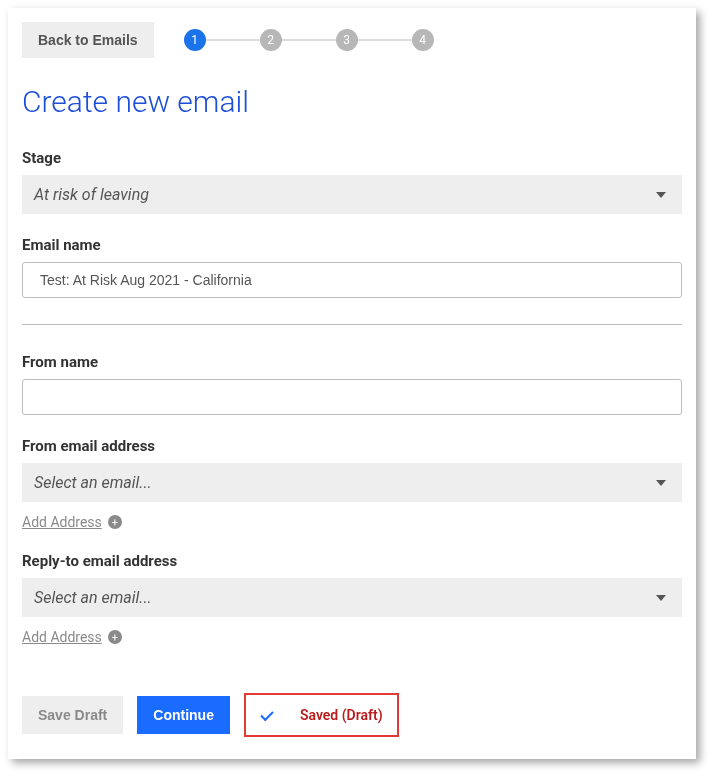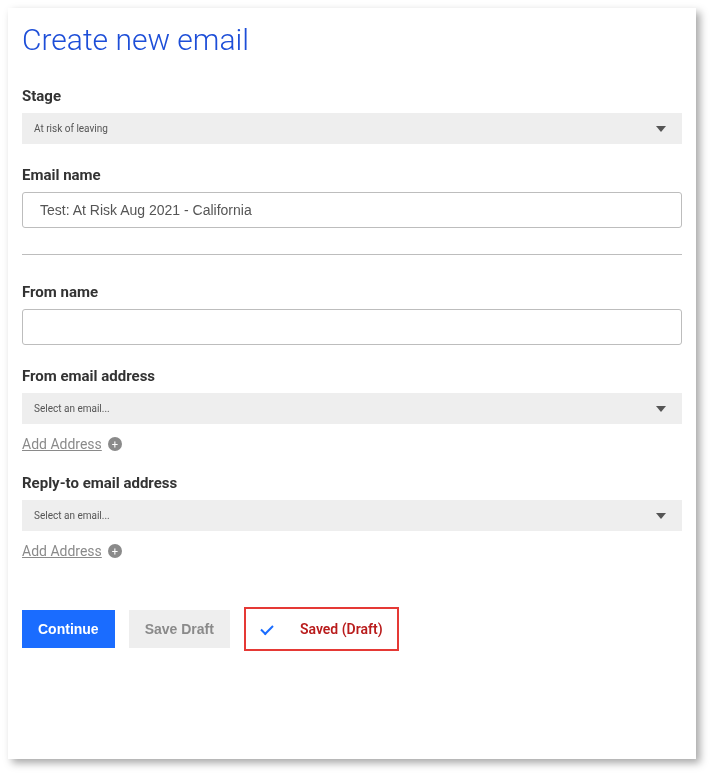--- a/index.html
+++ b/index.html
@@ -67,27 +67,28 @@
   }
   .field-label {
     font-weight: 700;
     font-size: 15px;
     color: #333;
     margin-bottom: 8px;
   }
   .select {
     background: #eeeeee;
     padding: 10px 12px;
-    font-size: 10px;
+    font-size: 16px;
     color: #555;
     display: flex;
     align-items: center;
     justify-content: space-between;
     cursor: pointer;
     margin-bottom: 22px;
+    font-style: italic;
   }
   .select-no-mb { margin-bottom: 10px; gap: 28px; }
   .caret {
     width: 0; height: 0;
     border-left: 5px solid transparent;
     border-right: 5px solid transparent;
     border-top: 6px solid #555;
     margin-right: 4px;
   }
   .text-input {
@@ -163,20 +164,32 @@
     border-left: 2px solid #1a6cff;
     border-bottom: 2px solid #1a6cff;
     transform: rotate(-45deg);
   }
 </style>
 </head>
 <body>
 
 <div class="page">
 
+  <div class="topbar">
+    <button class="back-btn">Back to Emails</button>
+    <div class="stepper">
+      <div class="step-circle active">1</div>
+      <div class="step-line"></div>
+      <div class="step-circle">2</div>
+      <div class="step-line"></div>
+      <div class="step-circle">3</div>
+      <div class="step-line"></div>
+      <div class="step-circle">4</div>
+    </div>
+  </div>
 
   <h1 class="page-title">Create new email</h1>
 
   <div class="field-label">Stage</div>
   <div class="select">
     <span>At risk of leaving</span>
     <span class="caret"></span>
   </div>
 
   <div class="field-label">Email name</div>
@@ -201,21 +214,21 @@
   <div class="select select-no-mb">
     <span>Select an email...</span>
     <span class="caret"></span>
   </div>
   <div class="add-link">
     <span>Add Address</span>
     <span class="plus-icon">+</span>
   </div>
 
   <div class="footer">
+    <button class="btn btn-secondary">Save Draft</button>
     <button class="btn btn-primary">Continue</button>
-    <button class="btn btn-secondary">Save Draft</button>
     <div class="saved-badge">
       <span class="check-icon"></span>
       <span>Saved (Draft)</span>
     </div>
   </div>
 
 </div>
 
 </body></html>

